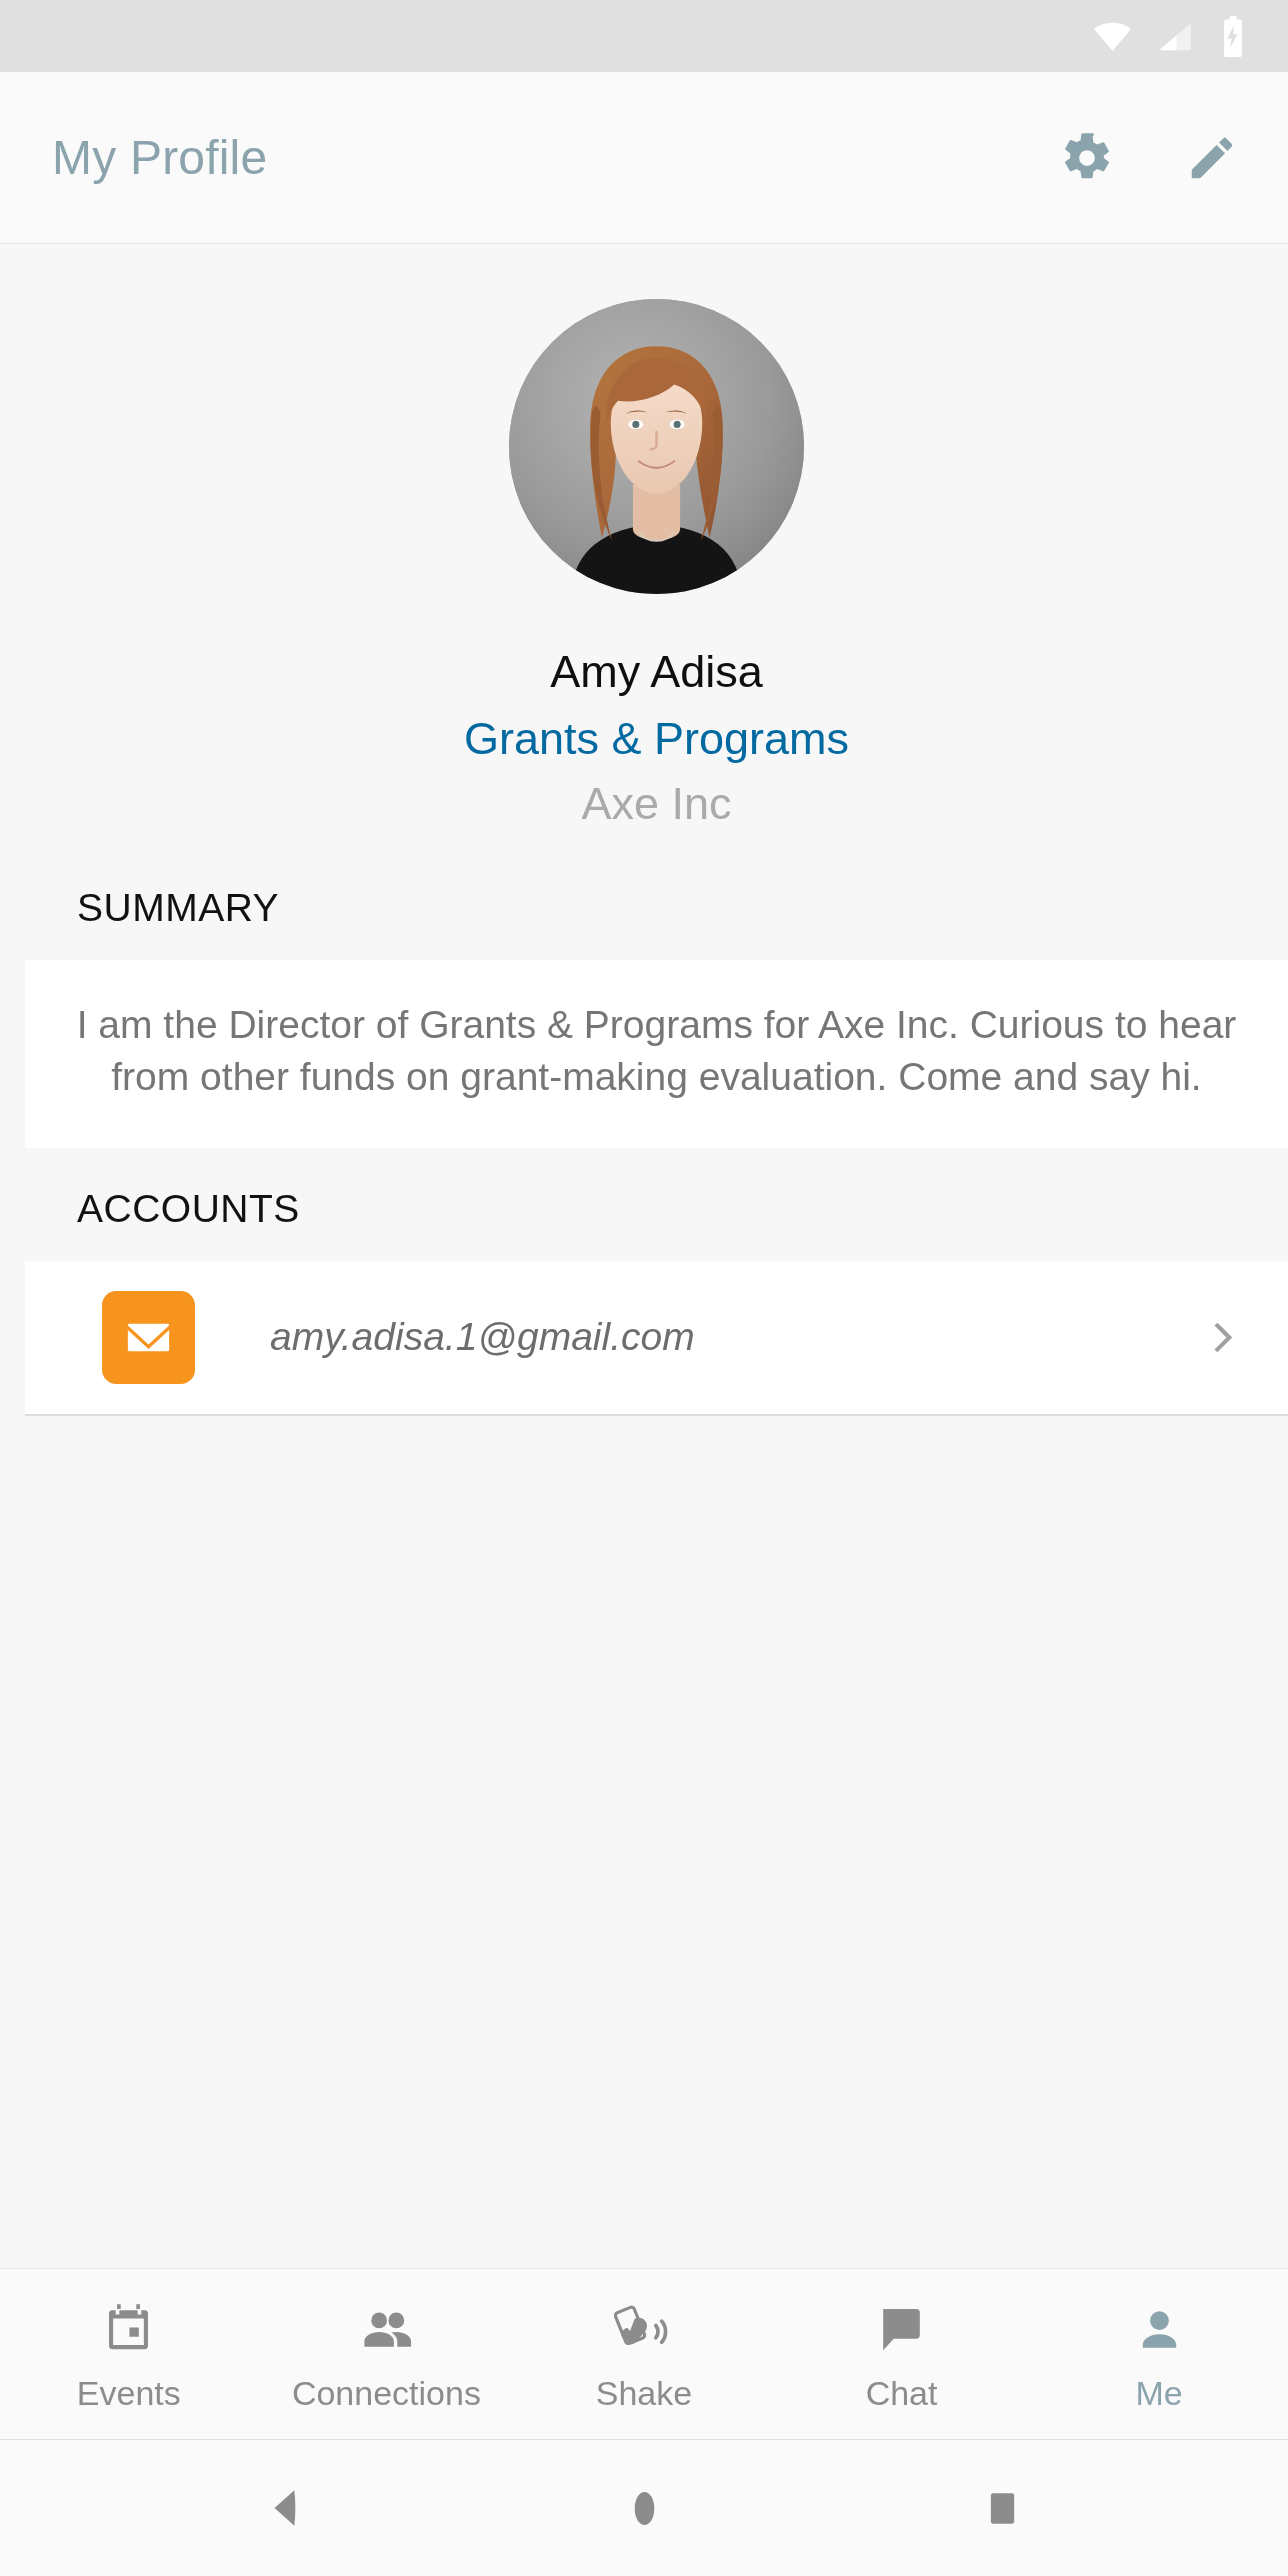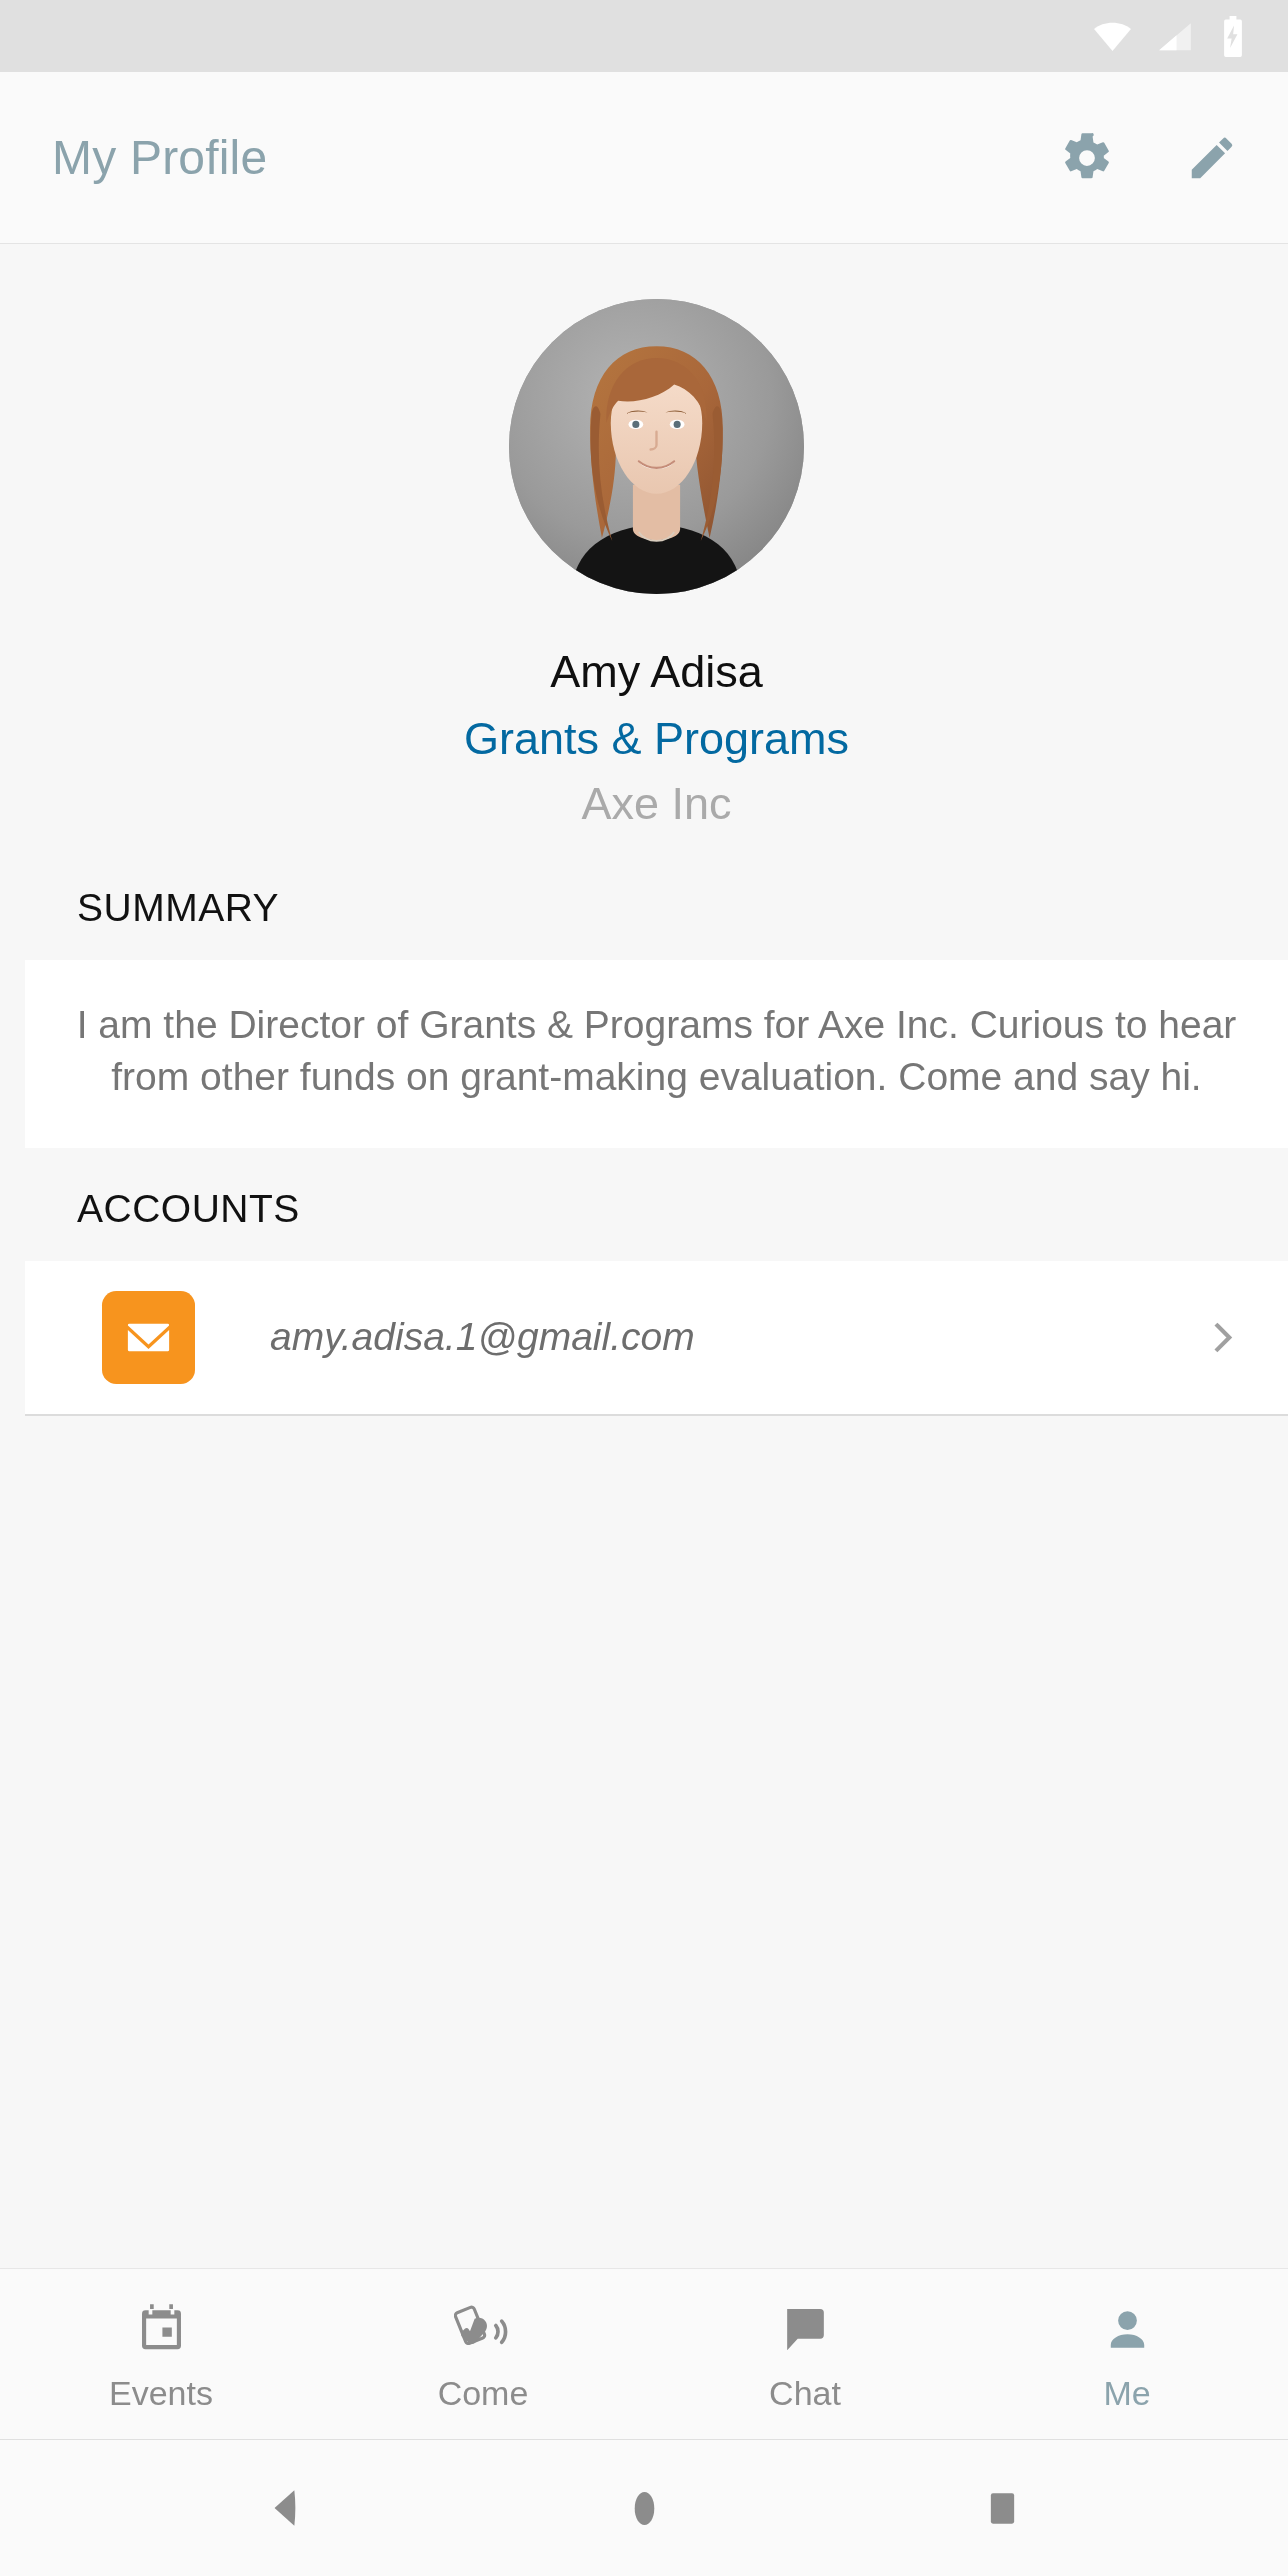--- a/index.html
+++ b/index.html
@@ -235,35 +235,43 @@
 
     <div class="tab">
       <span class="tab-icon">
         <svg width="55" height="55" viewBox="0 0 24 24">
             <path fill="#8c8c8c" d="M7 1h1.6v2H7V1zm8.4 0H17v2h-1.6V1zM5 3.6h1.4v1.8h1.6V3.6h8v1.8h1.6V3.6H19a1.5 1.5 0 0 1 1.5 1.5v14A1.5 1.5 0 0 1 19 20.6H5a1.5 1.5 0 0 1-1.5-1.5v-14A1.5 1.5 0 0 1 5 3.6zm.3 3.6v11.6h13.4V7.2H5.3zm7.1 3.9h4.1v4.1h-4.1v-4.1z"></path>
           </svg>
       </span>
       <span class="tab-label">Events</span>
     </div>
 
+    <div class="tab">
+      <span class="tab-icon">
+        <svg width="59" height="59" viewBox="0 0 24 24">
+            <path fill="#8c8c8c" d="M9 11.5a3.2 3.2 0 1 0 0-6.4 3.2 3.2 0 0 0 0 6.4zm7 0a3.2 3.2 0 1 0 0-6.4 3.2 3.2 0 0 0 0 6.4zM9 13c-3 0-6 1.5-6 3.8V19h12v-2.2C15 14.5 12 13 9 13zm7 0c-.7 0-1.4.1-2 .2 1.5 1 2.4 2.2 2.4 3.6V19H22v-2.2c0-2.3-3-3.8-6-3.8z"></path>
+          </svg>
+      </span>
+      <span class="tab-label">Connections</span>
+    </div>
 
     <div class="tab">
       <span class="tab-icon">
         <svg width="59" height="59" viewBox="0 0 24 24">
           <g fill="none" stroke="#8c8c8c" stroke-width="1.3">
             <rect x="2.4" y="3.6" width="8.2" height="13.4" rx="1.2" transform="rotate(-22 6.5 10.3)"></rect>
           </g>
           <path fill="#8c8c8c" d="M8.4 7.6c1.6-.7 3.3-.4 4.3.9 1.1 1.4.9 3.2-.4 4.7l-3.4 3.9c-.8.9-2 1-2.8.3l-2.6-2.2c-.8-.7-.8-1.8-.1-2.5l1-1c.5-.5 1.2-.4 1.5.1l.6.9 1.9-5.1z"></path>
           <g fill="none" stroke="#8c8c8c" stroke-width="1.5" stroke-linecap="round">
             <path d="M17 10.4c1.2 1.4 1.2 3.6 0 5"></path>
             <path d="M19.4 8.6c2.1 2.4 2.1 6.2 0 8.6"></path>
           </g>
         </svg>
       </span>
-      <span class="tab-label">Come</span>
+      <span class="tab-label">Shake</span>
     </div>
 
     <div class="tab">
       <span class="tab-icon">
         <svg width="55" height="55" viewBox="0 0 24 24">
             <path fill="#8c8c8c" d="M4 3h14.4a1.6 1.6 0 0 1 1.6 1.6v9.8a1.6 1.6 0 0 1-1.6 1.6H8.6L4 21V3z"></path>
           </svg>
       </span>
       <span class="tab-label">Chat</span>
     </div>

